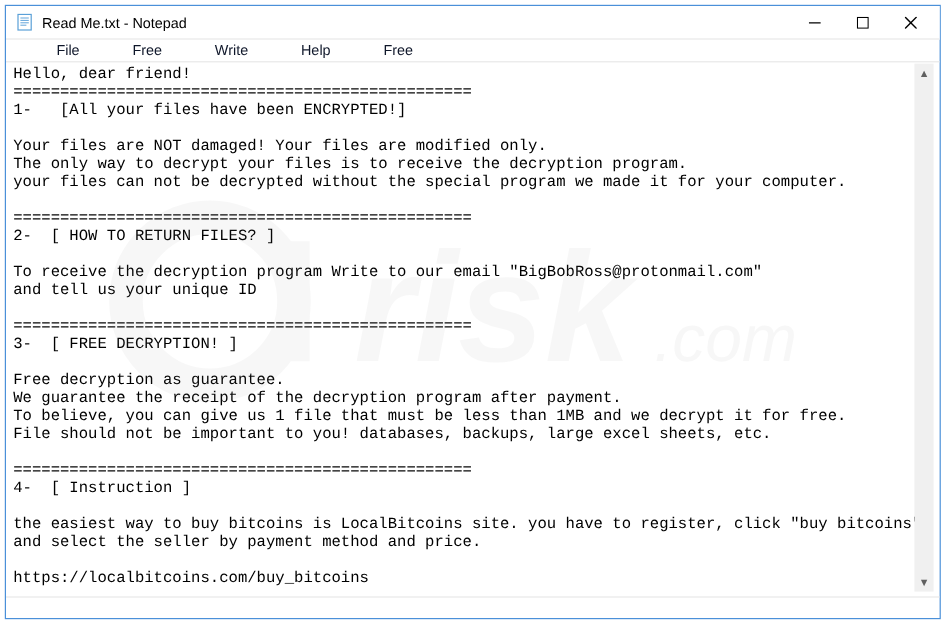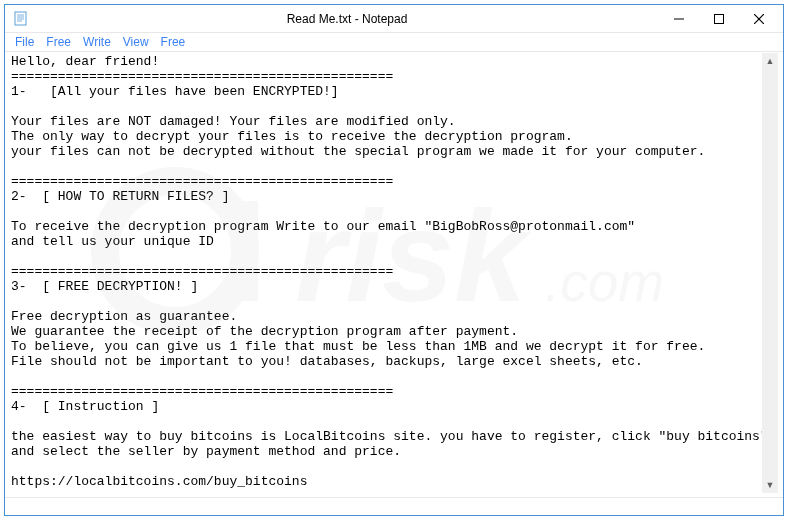--- a/index.html
+++ b/index.html
@@ -35,21 +35,20 @@
     height: 16px;
     margin-right: 6px;
     display: inline-flex;
     align-items: center;
     justify-content: center;
   }
   .title-text {
     flex: 1;
     font-size: 12px;
     color: #000000;
-    text-align: center;
   }
   .win-controls {
     display: flex;
     align-items: center;
   }
   .win-btn {
     width: 40px;
     height: 26px;
     display: flex;
     align-items: center;
@@ -61,21 +60,22 @@
     height: 19px;
     display: flex;
     align-items: center;
     padding: 0 4px;
     font-size: 12px;
     border-bottom: 1px solid #e8e8e8;
   }
   .menu-item {
     padding: 1px 6px;
     cursor: pointer;
-    color: #3b82f6;
+    color: #0f172a;
+    margin-left: 32px;
   }
   .content {
     flex: 1;
     padding: 2px 6px;
     font-family: Consolas, "Courier New", monospace;
     font-size: 13px;
     line-height: 15px;
     color: #000000;
     white-space: pre-wrap;
     overflow: hidden;
@@ -157,21 +157,21 @@
             <line x1="10" y1="0" x2="0" y2="10" stroke="#000" stroke-width="1.2"></line>
           </svg>
       </div>
     </div>
   </div>
 
   <div class="menubar">
     <span class="menu-item">File</span>
     <span class="menu-item">Free</span>
     <span class="menu-item">Write</span>
-    <span class="menu-item">View</span>
+    <span class="menu-item">Help</span>
     <span class="menu-item">Free</span>
   </div>
 
   <div class="content">Hello, dear friend!
 =================================================
 1-   [All your files have been ENCRYPTED!]
 
 Your files are NOT damaged! Your files are modified only.
 The only way to decrypt your files is to receive the decryption program.
 your files can not be decrypted without the special program we made it for your computer.

